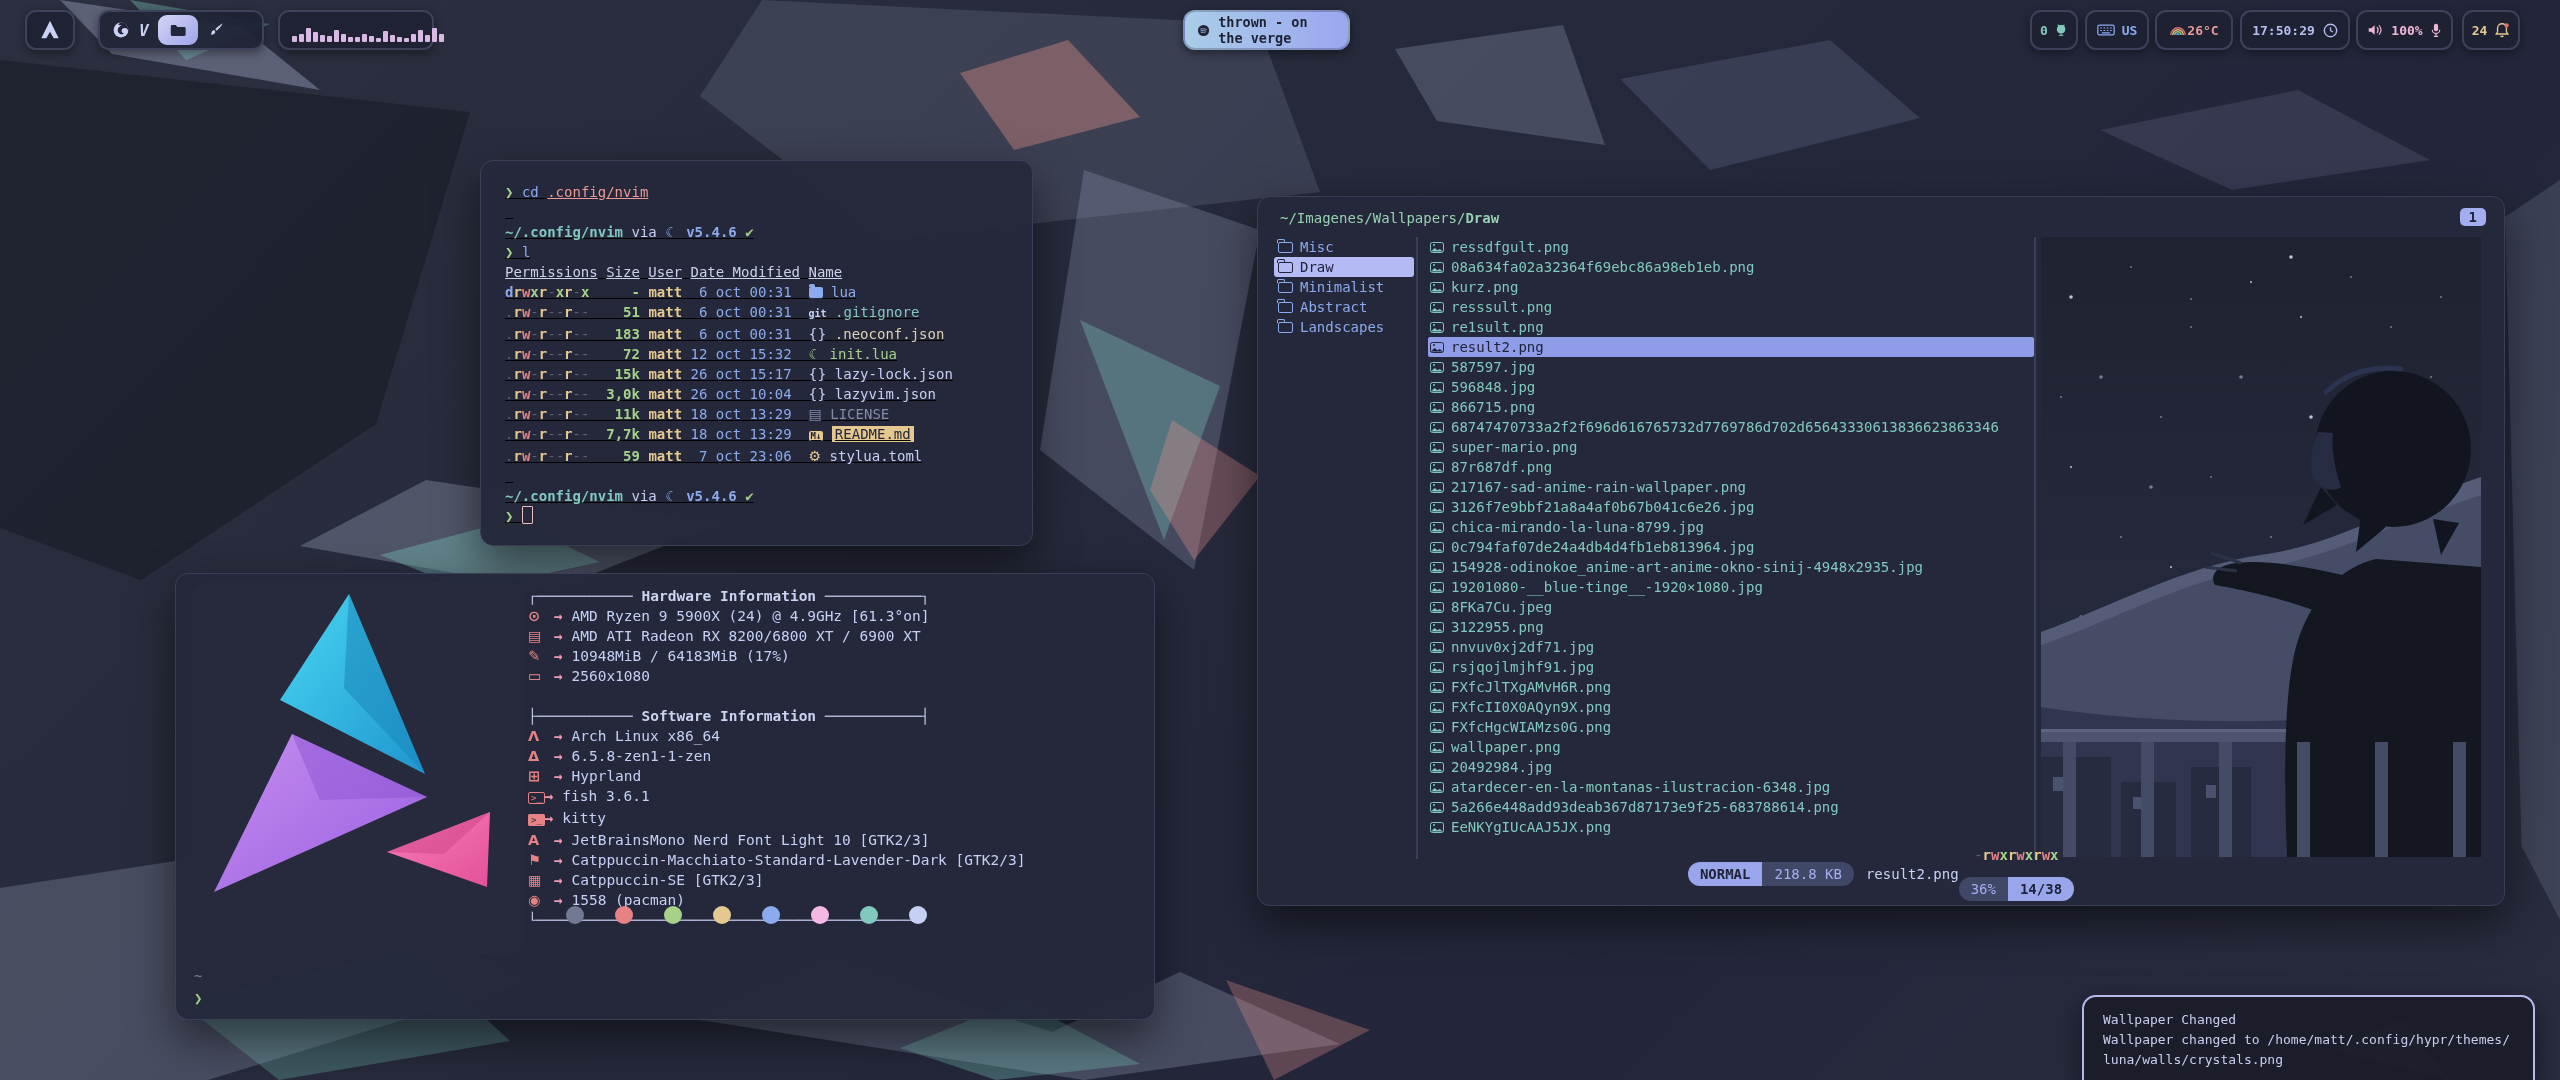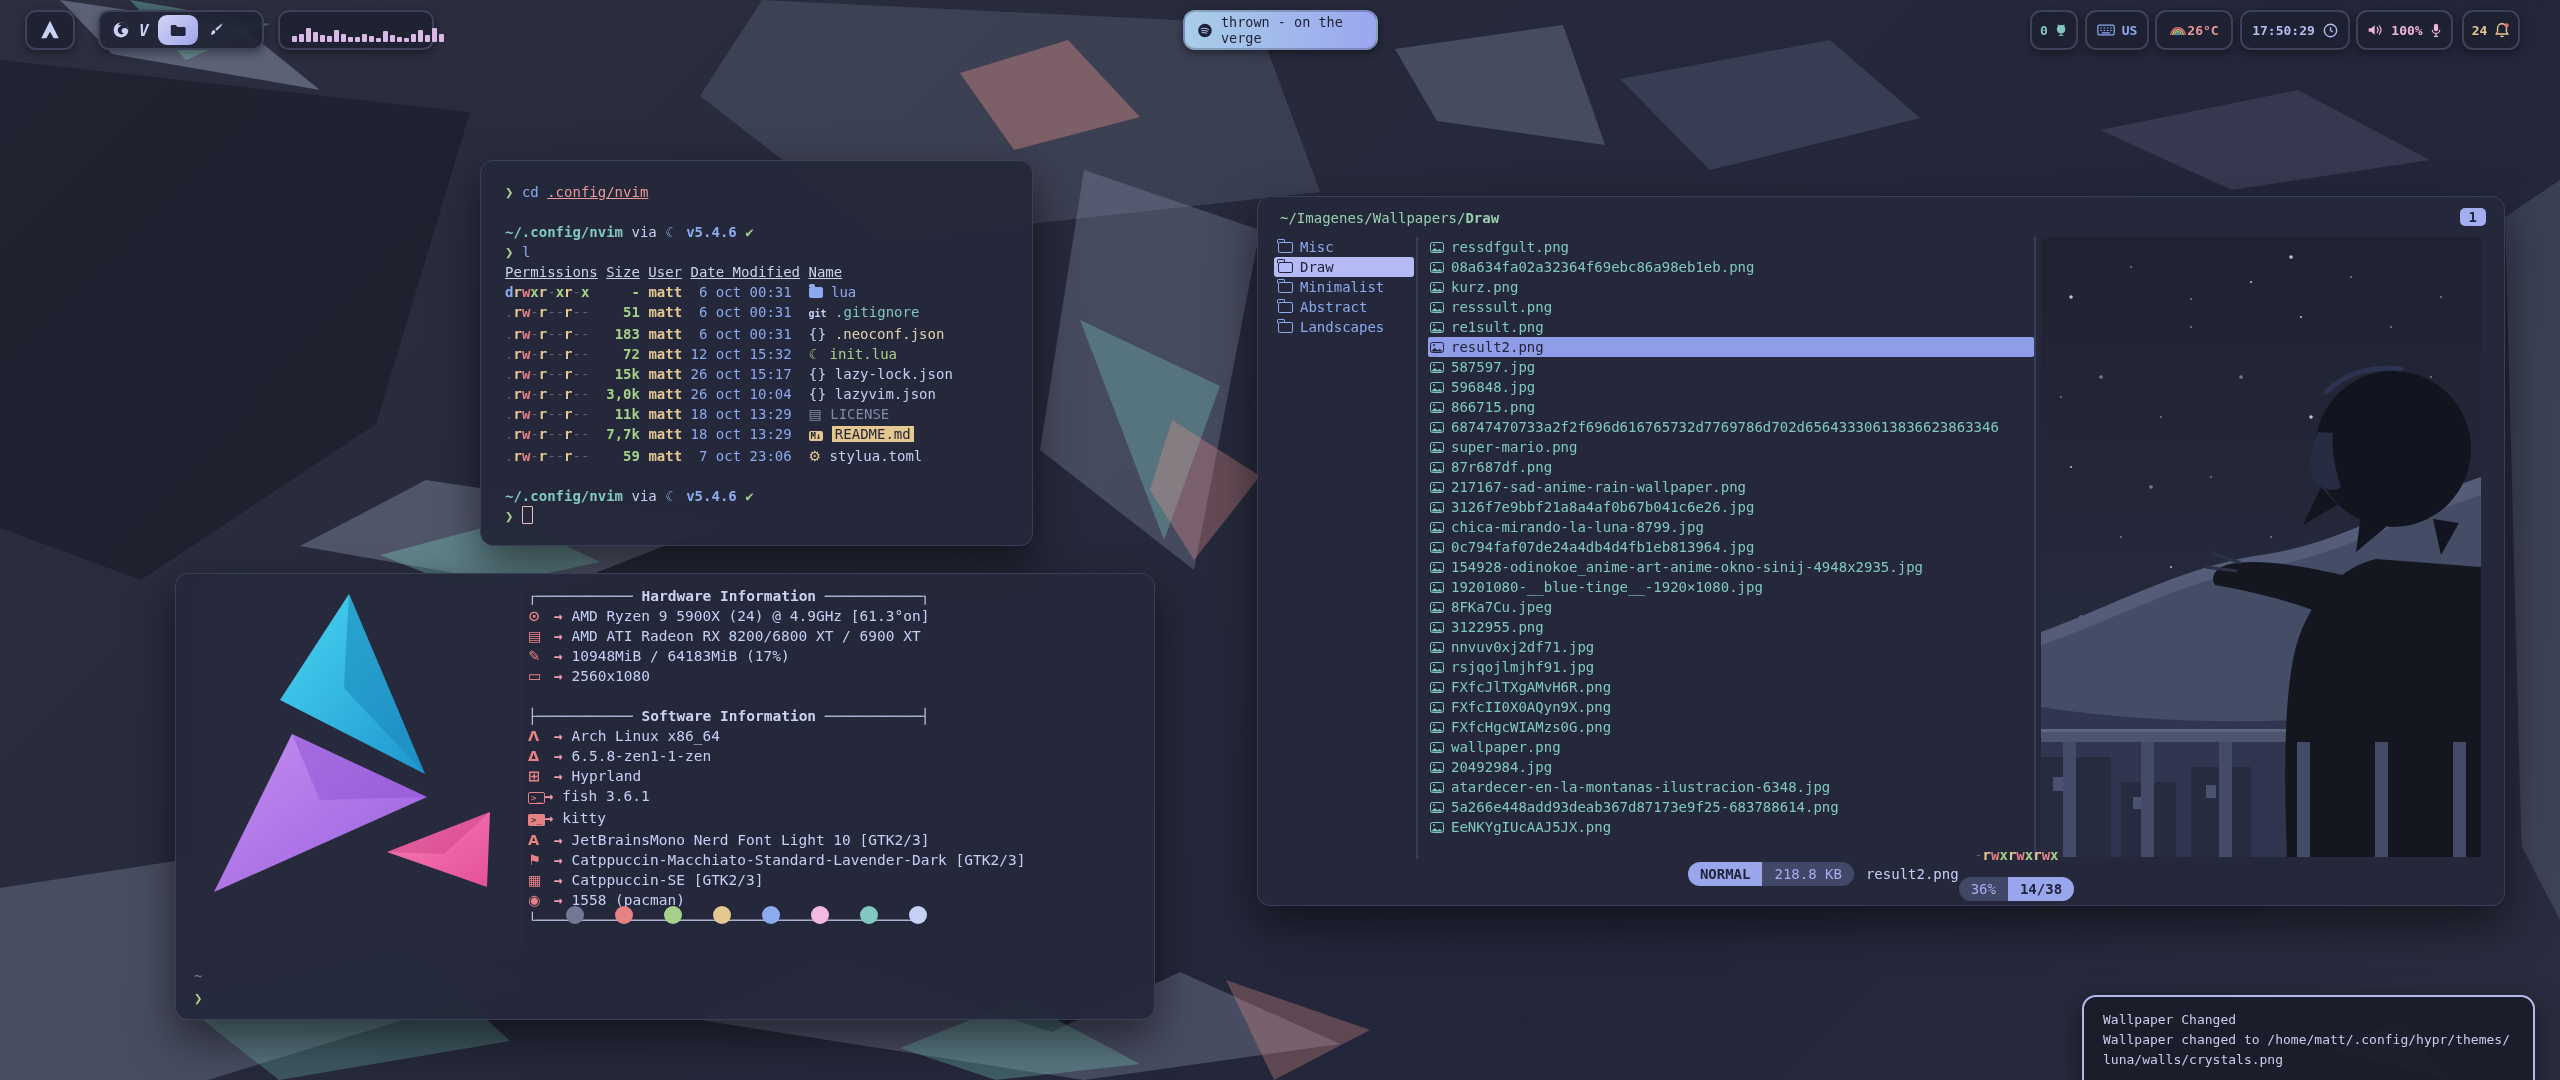--- a/index.html
+++ b/index.html
@@ -9,32 +9,32 @@
   .shard{position:absolute;pointer-events:none;}
   
   .island{position:absolute;top:10px;height:40px;background:rgba(30,33,49,.93);
     border:2px solid #3d4159;border-radius:11px;display:flex;align-items:center;
     gap:10px;padding:0 12px;box-sizing:border-box;box-shadow:0 3px 10px rgba(0,0,0,.4);
     font-size:13px;font-weight:bold;}
   .ws-pill{width:40px;height:30px;border-radius:9px;display:flex;align-items:center;justify-content:center;
     background:linear-gradient(135deg,#d3d6f5,#9fa4ec);}
   .vis{display:flex;align-items:flex-end;gap:2px;height:24px;}
   .vis div{width:5px;background:#d9b9e3;border-radius:1px;}
-  .spotify-pill{position:absolute;left:1183px;top:10px;width:195px;height:40px;border-radius:12px;
+  .spotify-pill{position:absolute;left:1183px;top:10px;width:167px;height:40px;border-radius:12px;
     background:linear-gradient(90deg,#a9cde8,#9ba6f0);display:flex;align-items:center;gap:8px;
-    padding:0 12px;box-sizing:border-box;color:#1e2233;font-size:13.5px;font-weight:normal;
+    padding:0 12px;box-sizing:border-box;color:#1e2233;font-size:13.5px;font-weight:bold;
     box-shadow:0 3px 10px rgba(0,0,0,.45);border:2px solid rgba(30,34,51,.25);}
   .c-teal{color:#81c8be}.c-blue{color:#8caaee}.c-green{color:#a6d189}.c-yellow{color:#e5c890}
   .c-red{color:#e78284}.c-pink{color:#f0b6da}.c-lav{color:#b4bcf0}.c-fg{color:#c6d0f5}
   .c-dim{color:#838ba7}.c-dim2{color:#5b6078}.c-cream{color:#ddd3b2}.c-salmon{color:#ea9a9c}
   .b{font-weight:bold}
   .bell-wrap{position:relative;display:flex;}
   
   .win{position:absolute;background:rgba(36,40,58,.97);border:1px solid #3a3f58;border-radius:13px;
-    box-shadow:0 18px 44px rgba(0,0,0,.5);box-sizing:border-box;}
+    box-shadow:0 18px 44px rgba(0,0,0,.5);box-sizing:border-box;text-decoration:underline;}
   
   .terminal{left:480px;top:160px;width:553px;height:386px;padding:21px 24px;}
   .t-line{white-space:pre;font-size:14px;line-height:20px;color:#c6d0f5;}
   .u{text-decoration:underline;color:#ccd2ec;}
   .arg{color:#ea9a97;text-decoration:underline;}
   .gly{font-family:"DejaVu Sans",sans-serif;}
   .sm{font-size:10px;font-weight:bold;}
   .i-folder{display:inline-block;width:14px;height:11px;background:currentColor;border-radius:2px;
     position:relative;vertical-align:-1px;}
   .i-folder::before{content:"";position:absolute;top:-3px;left:0;width:6px;height:3px;

